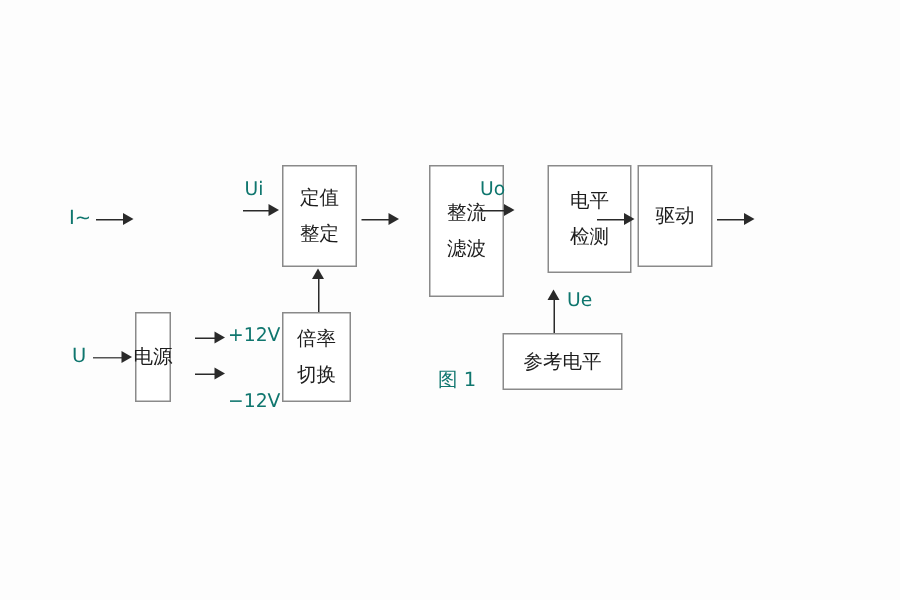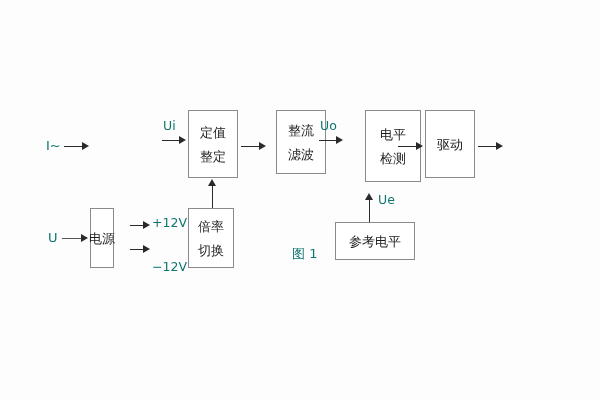--- a/index.html
+++ b/index.html
@@ -106,21 +106,21 @@
   <div class="arrow-r" style="left:179px; top:136px;"></div>
 
   <div class="block" style="left:188px; top:110px; width:50px; height:68px;">
     <span class="ln">定值</span>
     <span class="ln">整定</span>
   </div>
 
   <div class="hline" style="left:241px; top:146px; width:21px;"></div>
   <div class="arrow-r" style="left:259px; top:142px;"></div>
 
-  <div class="block" style="left:276px; top:110px; width:50px; height:64px;">
+  <div class="block" style="left:286px; top:110px; width:50px; height:88px;">
     <span class="ln">整流</span>
     <span class="ln">滤波</span>
   </div>
 
   <div class="label small" style="left:320px; top:120px;">Uo</div>
   <div class="hline" style="left:319px; top:140px; width:19px;"></div>
   <div class="arrow-r" style="left:336px; top:136px;"></div>
 
   <div class="block" style="left:365px; top:110px; width:56px; height:72px;">
     <span class="ln">电平</span>

